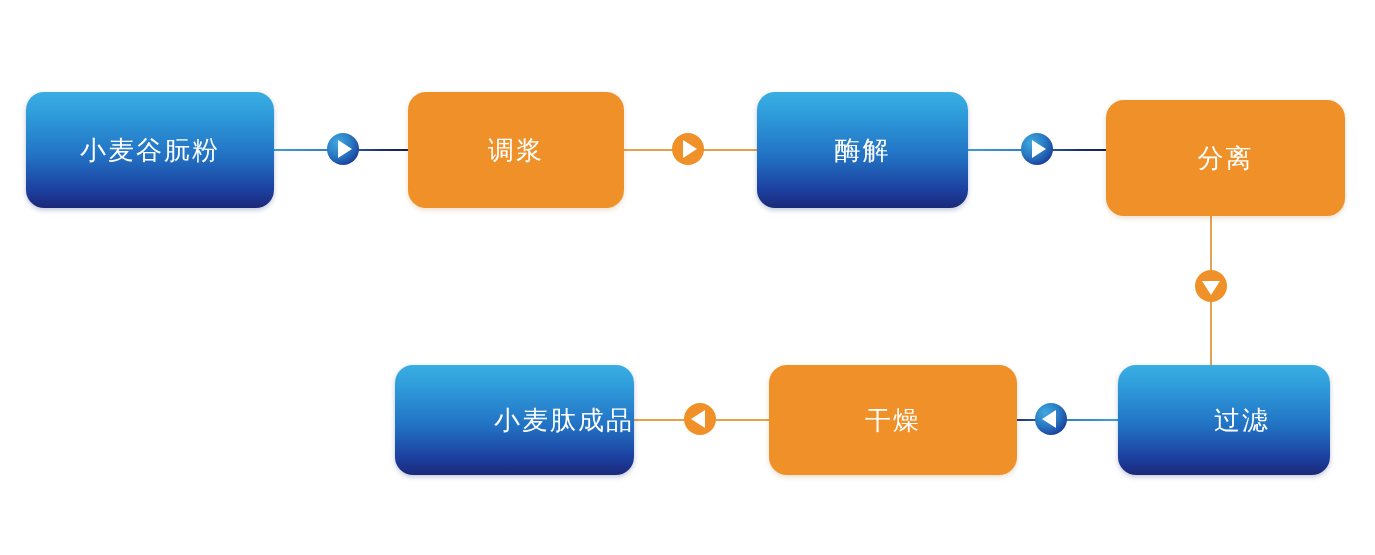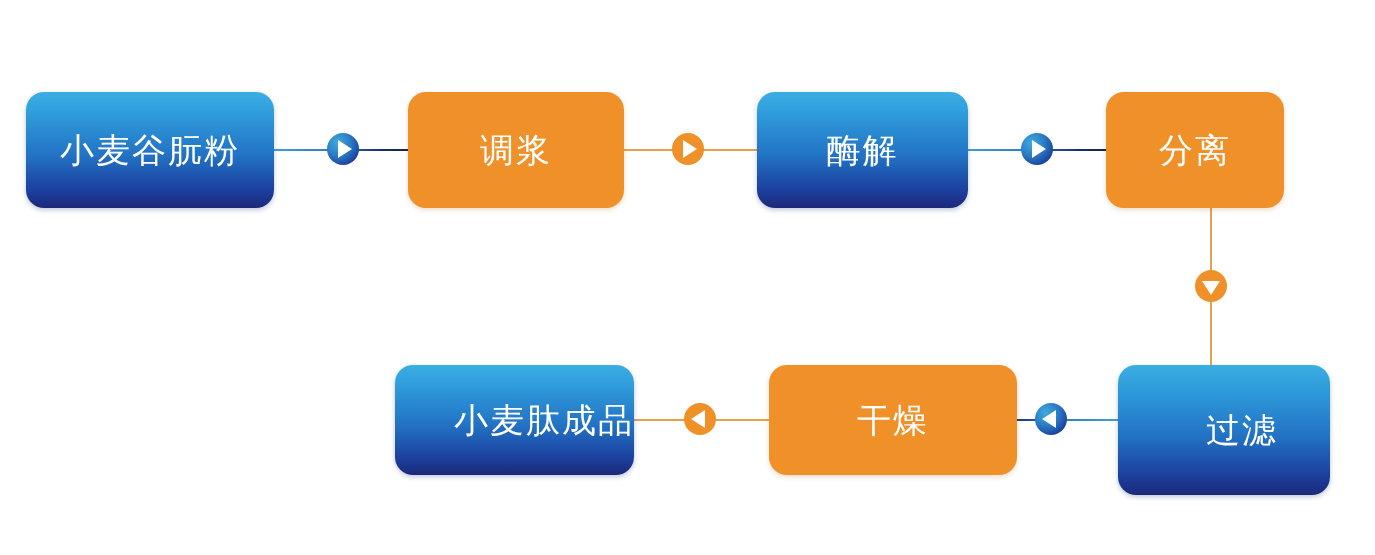--- a/index.html
+++ b/index.html
@@ -24,21 +24,21 @@
     border-radius: 18px;
     display: flex;
     align-items: center;
     justify-content: center;
     box-sizing: border-box;
     color: #ffffff;
     letter-spacing: 2px;
     white-space: nowrap;
   }
   .node .node-label {
-    font-size: 34px;
+    font-size: 26px;
     line-height: 1;
     color: #ffffff;
     font-weight: 400;
   }
   .node.blue {
     background: linear-gradient(to bottom,
                 #3aaee2 0%,
                 #2f9ddb 18%,
                 #2272c4 55%,
                 #1c3f9e 85%,
@@ -131,25 +131,25 @@
   </div>
 
   <div class="node orange" style="left:408px; top:92px; width:216px; height:116px;">
     <span class="node-label">调浆</span>
   </div>
 
   <div class="node blue" style="left:757px; top:92px; width:211px; height:116px;text-align:right;">
     <span class="node-label">酶解</span>
   </div>
 
-  <div class="node orange" style="left:1106px; top:92px; width:178px; height:116px;align-items:center;">
+  <div class="node orange" style="left:1106px; top:100px; width:239px; height:116px;align-items:center;">
     <span class="node-label">分离</span>
   </div>
 
-  <div class="node blue" style="left:1118px; top:365px; width:212px; height:130px;padding-left:36px;">
+  <div class="node blue" style="left:1118px; top:365px; width:212px; height:110px;padding-left:36px;">
     <span class="node-label">过滤</span>
   </div>
 
   <div class="node orange" style="left:769px; top:365px; width:248px; height:110px;">
     <span class="node-label">干燥</span>
   </div>
 
   <div class="node blue" style="left:395px; top:365px; width:239px; height:110px;justify-content:flex-end;">
     <span class="node-label">小麦肽成品</span>
   </div>

